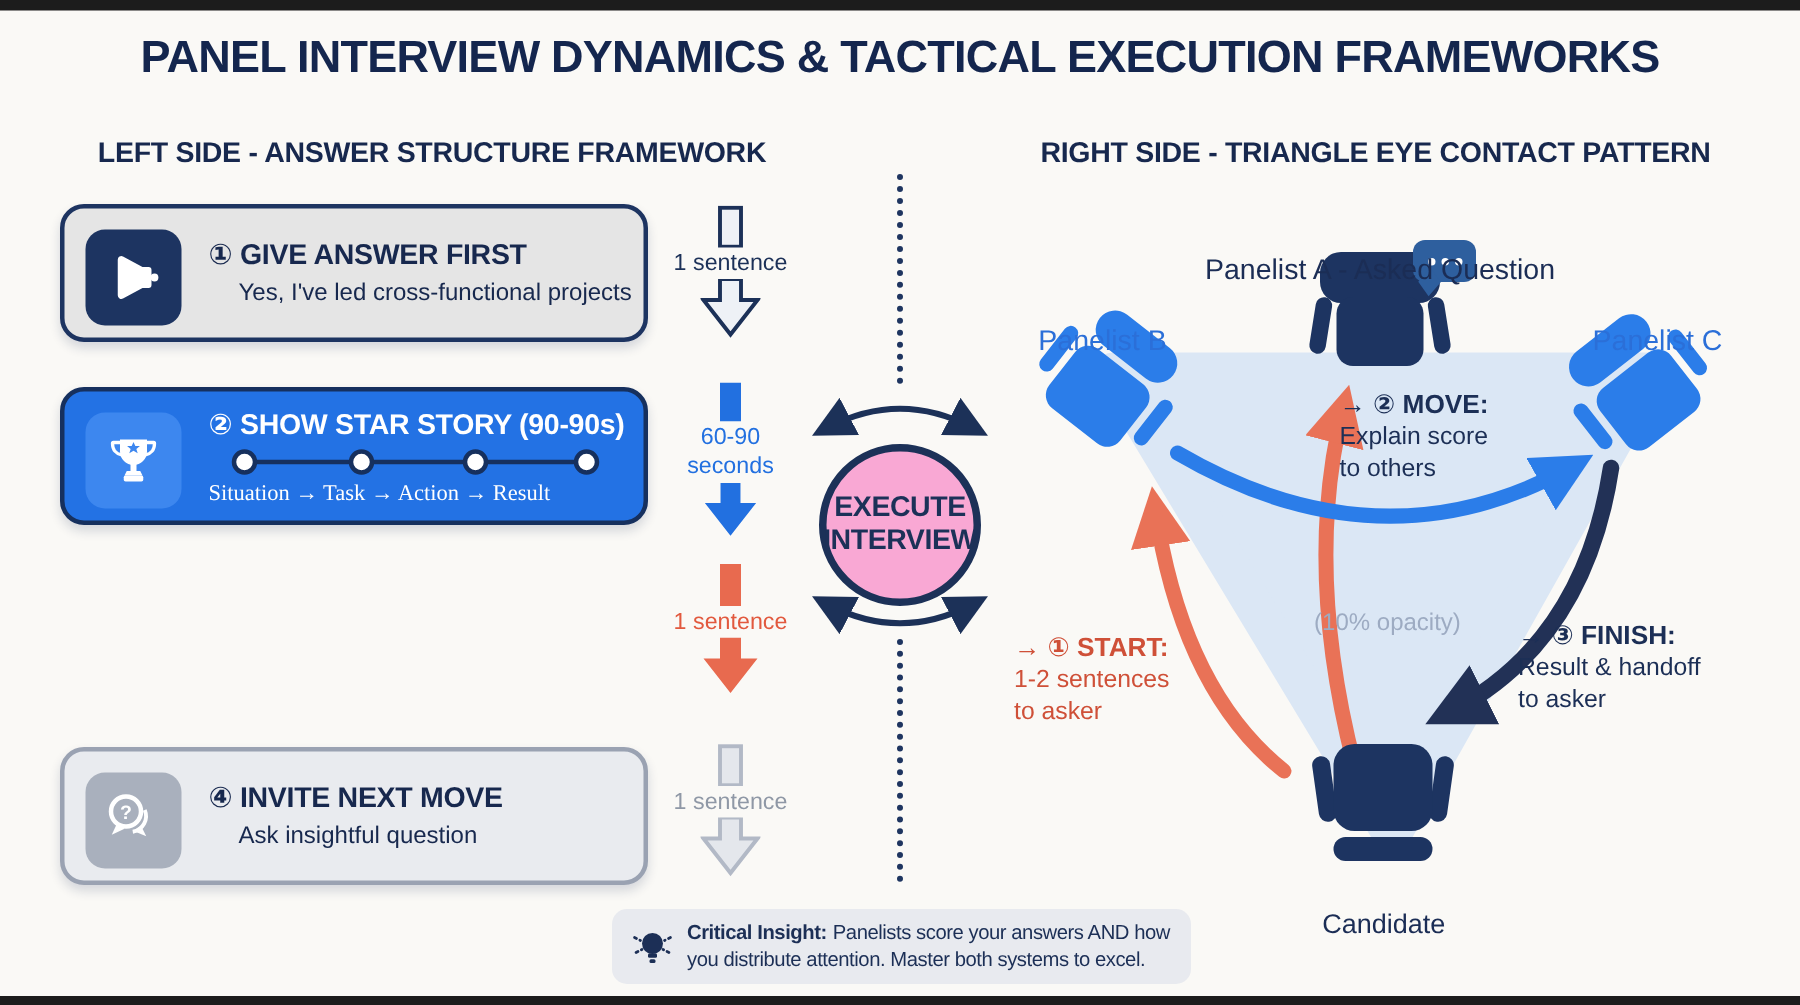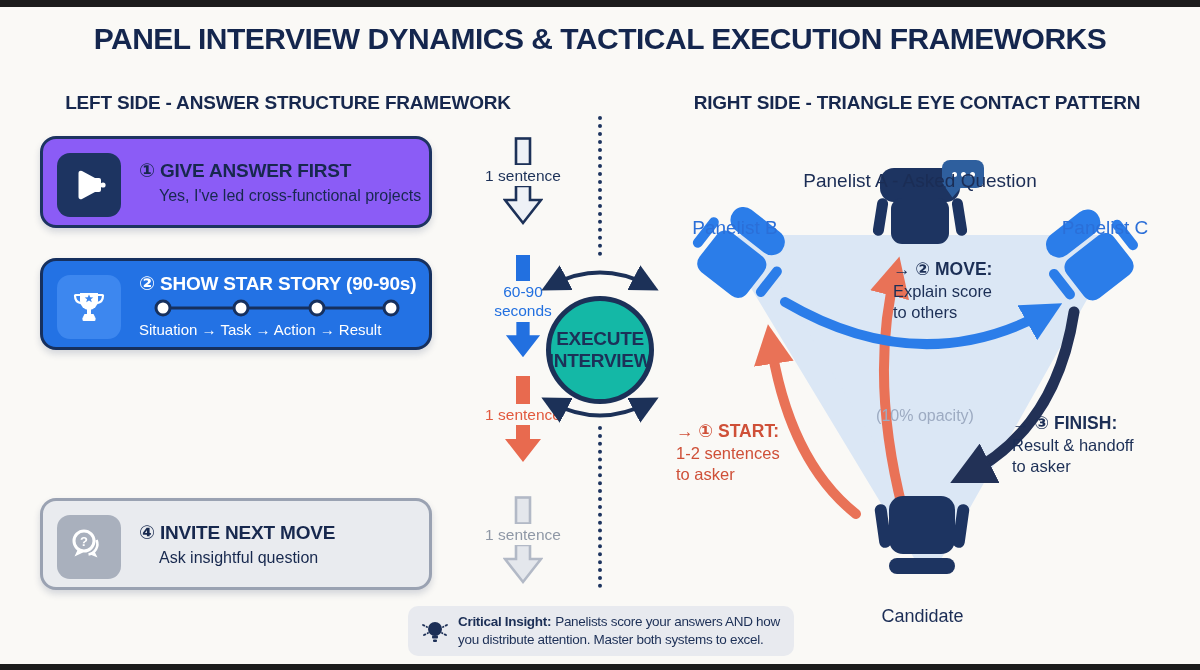--- a/index.html
+++ b/index.html
@@ -17,41 +17,41 @@
   #hdr-right{left:667px}
 
   
   .card{position:absolute;left:40px;width:392px;height:92px;border-radius:16px;
         box-shadow:0 4px 7px rgba(20,40,80,.16);box-sizing:border-box;}
   .tile{position:absolute;left:14px;top:14px;width:64px;height:64px;border-radius:13px;
         display:flex;align-items:center;justify-content:center;}
   .card-body{position:absolute;left:96px;top:0;width:288px;height:92px;}
   .card-title{position:absolute;left:0;width:288px;font-size:19px;font-weight:700;letter-spacing:-.2px;white-space:nowrap;}
   .card-sub{position:absolute;left:0;width:288px;font-size:16px;margin-left:20px;}
-  #card1{top:136px;background:#8b5cf6;border:3px solid #1d3461;}
+  #card1{top:136px;background:#e5e5e5;border:3px solid #1d3461;}
   #card2{top:258px;background:#2372e4;border:3px solid #16305e;}
   #card3{top:378px;background:#ee7b61;border:3px solid #bb4f38;}
   #card4{top:498px;background:#e9ebef;border:3px solid #9aa2b2;}
   #card1 .tile{background:#1d3461}  #card2 .tile{background:#3d87ef}
   #card3 .tile{background:#cd5942}  #card4 .tile{background:#a9b0bd}
   .t-navy{color:#17284e} .t-white{color:#fff}
-  #card2 .flow{position:absolute;left:0;top:60px;width:288px;font-size:15px;color:#fff;white-space:nowrap;}
-
-  
-  .timing{position:absolute;left:432px;width:110px;display:flex;flex-direction:column;align-items:center;padding-left:36px;}
+  #card2 .flow{position:absolute;left:0;top:60px;width:288px;font-size:15px;color:#fff;white-space:nowrap;font-family:Liberation Serif, serif;}
+
+  
+  .timing{position:absolute;left:432px;width:110px;display:flex;flex-direction:column;align-items:center;}
   .timing .lbl{font-size:15.5px;text-align:center;line-height:1.25;margin:1px 0;}
   #tim1{top:137px} #tim2{top:255px} #tim3{top:376px} #tim4{top:496px}
   #tim1 .lbl{color:#1c3158} #tim2 .lbl{color:#2270e0;width:70px}
   #tim3 .lbl{color:#e2593e} #tim4 .lbl{color:#8f98a6}
 
   
   .dots{position:absolute;left:598px;width:0;border-left:4px dotted #1e3560;}
   #dots-top{top:116px;height:140px} #dots-bot{top:426px;height:162px}
   #exec-circle{position:absolute;left:546px;top:296px;width:108px;height:108px;border-radius:50%;
-      background:#14b8a6;border:5px solid #1c3158;box-sizing:border-box;display:flex;flex-direction:column;
+      background:#f9a8d4;border:5px solid #1c3158;box-sizing:border-box;display:flex;flex-direction:column;
       align-items:center;justify-content:center;font-size:19px;font-weight:700;color:#1c3158;line-height:1.15;letter-spacing:-.3px;}
   .arc{position:absolute;left:540px;width:120px;height:34px;}
   #arc-top{top:258px} #arc-bot{top:396px}
 
   
   #tri-svg{position:absolute;left:660px;top:130px;width:540px;height:470px;}
   .chair{position:absolute;}
   .chair div{position:absolute;}
   .c-navy div{background:#1d3461} .c-blue div{background:#2b7de9}
   .back{border-radius:14px} .seat{border-radius:11px} .arm{border-radius:6px}

